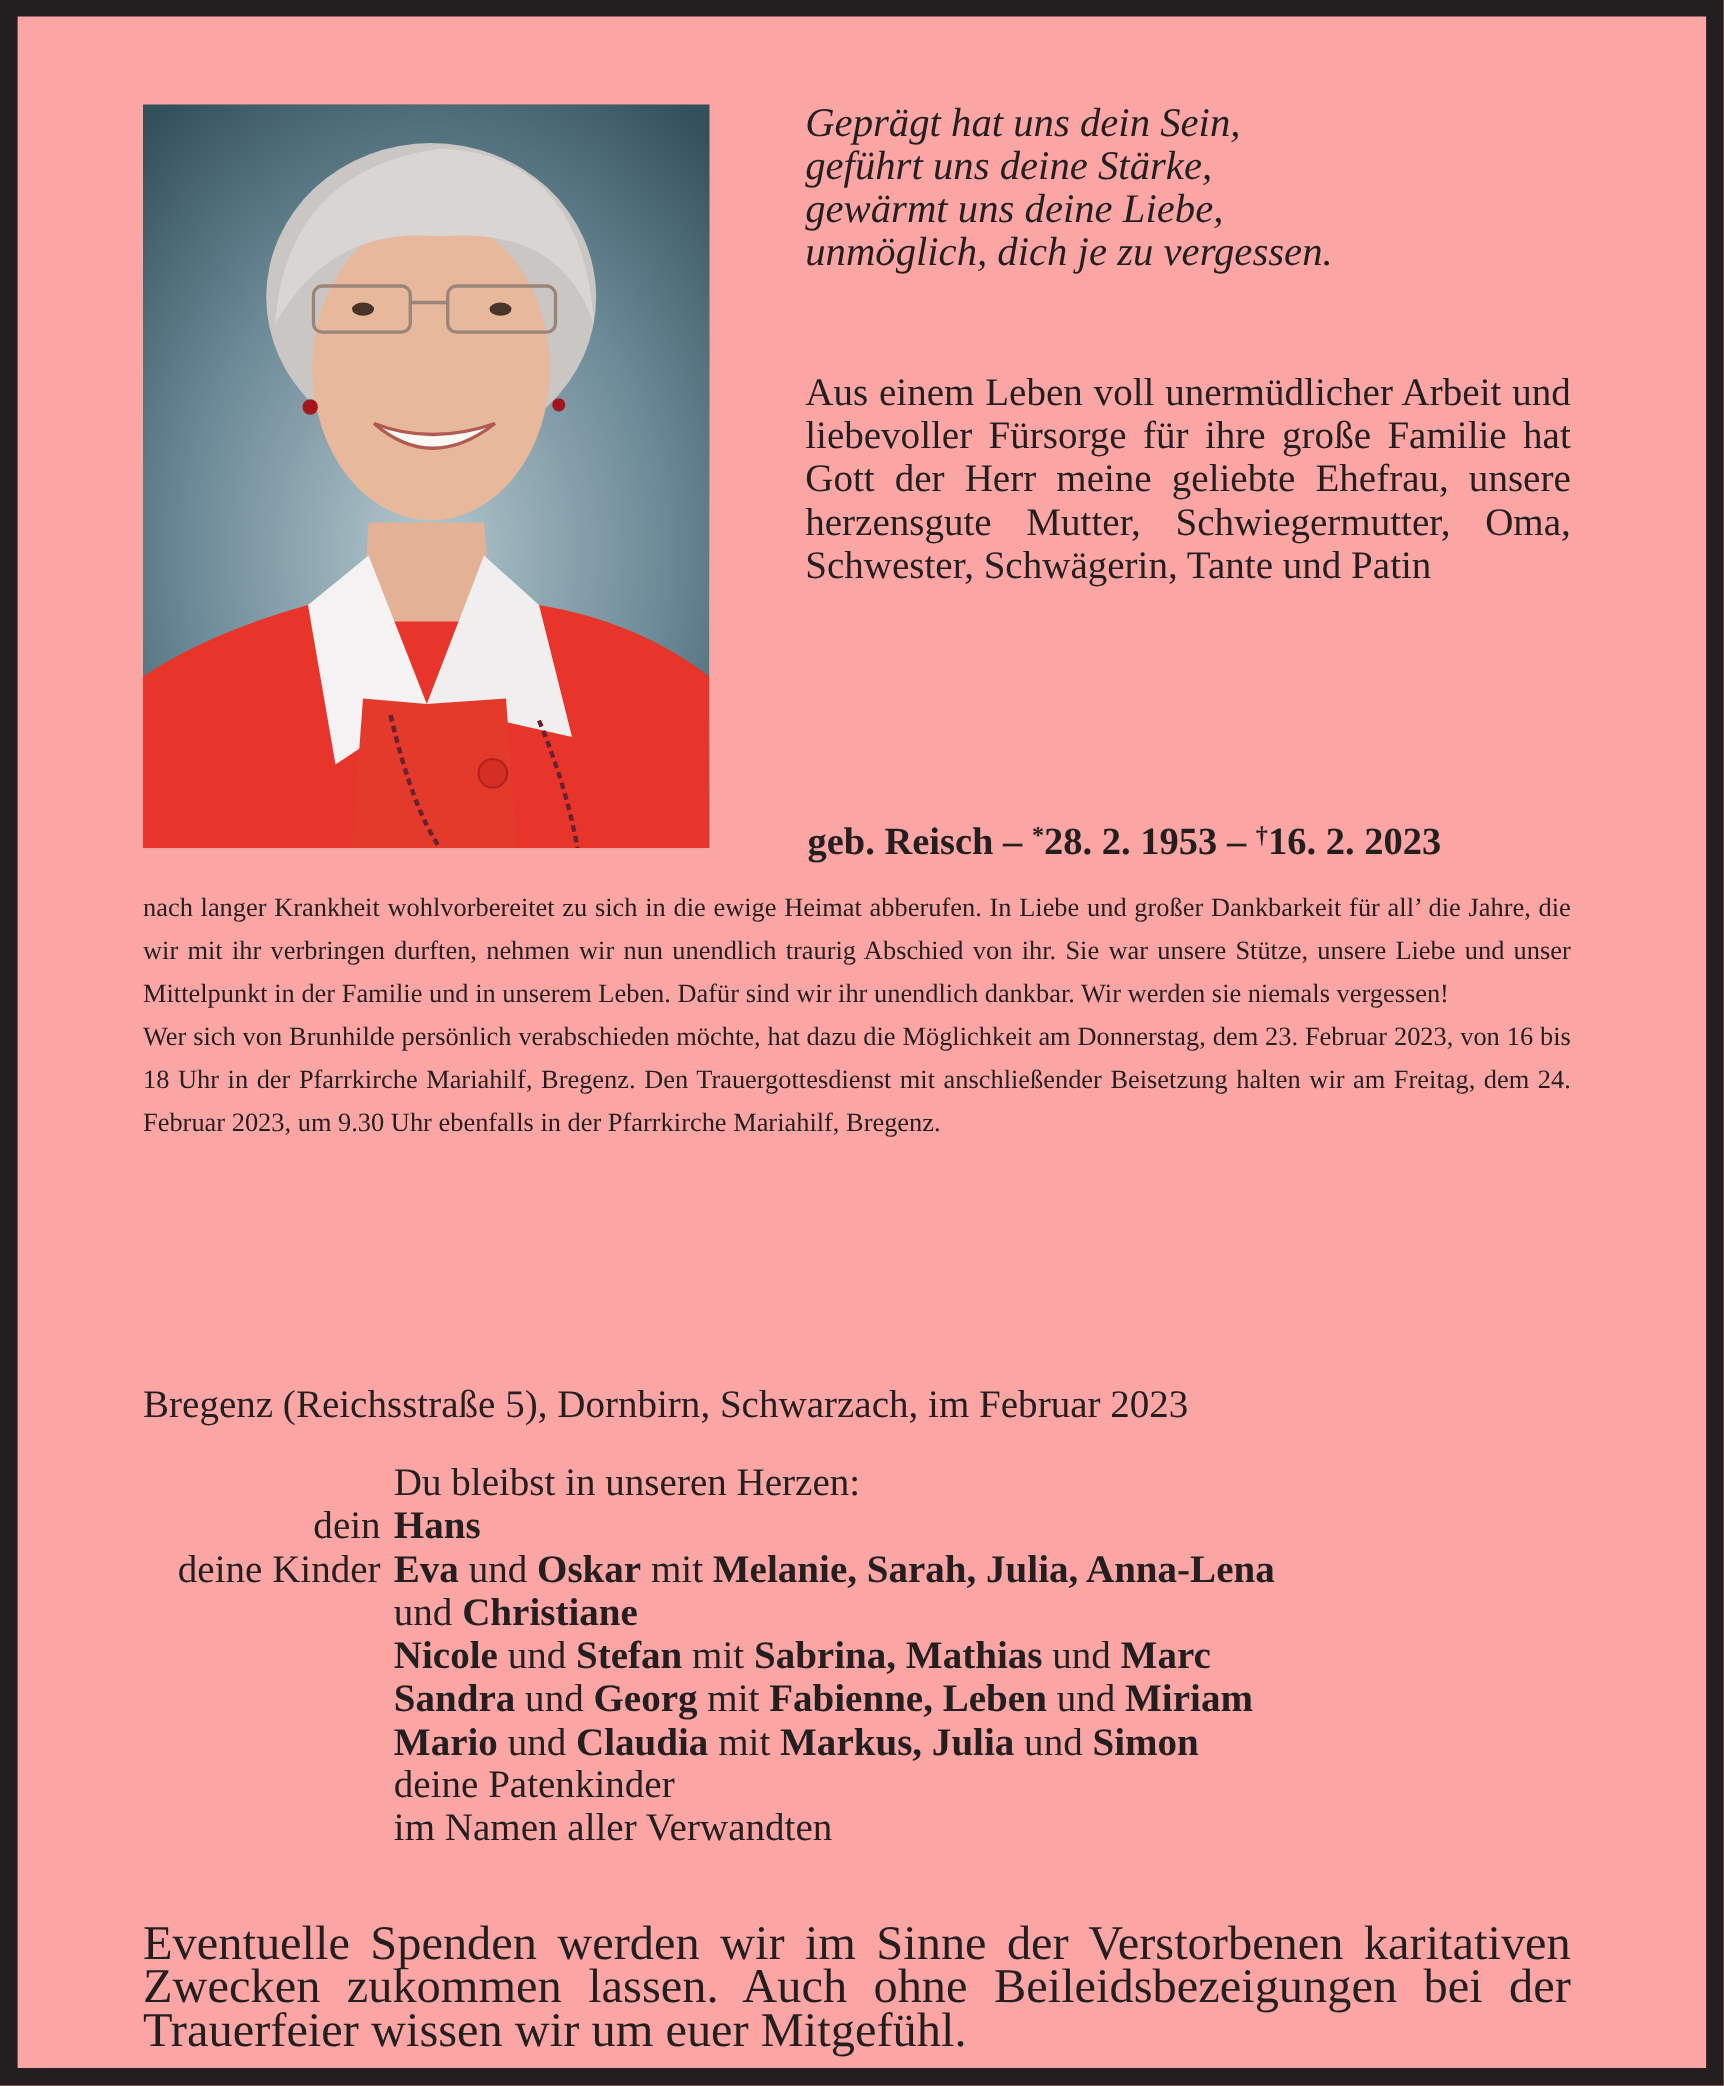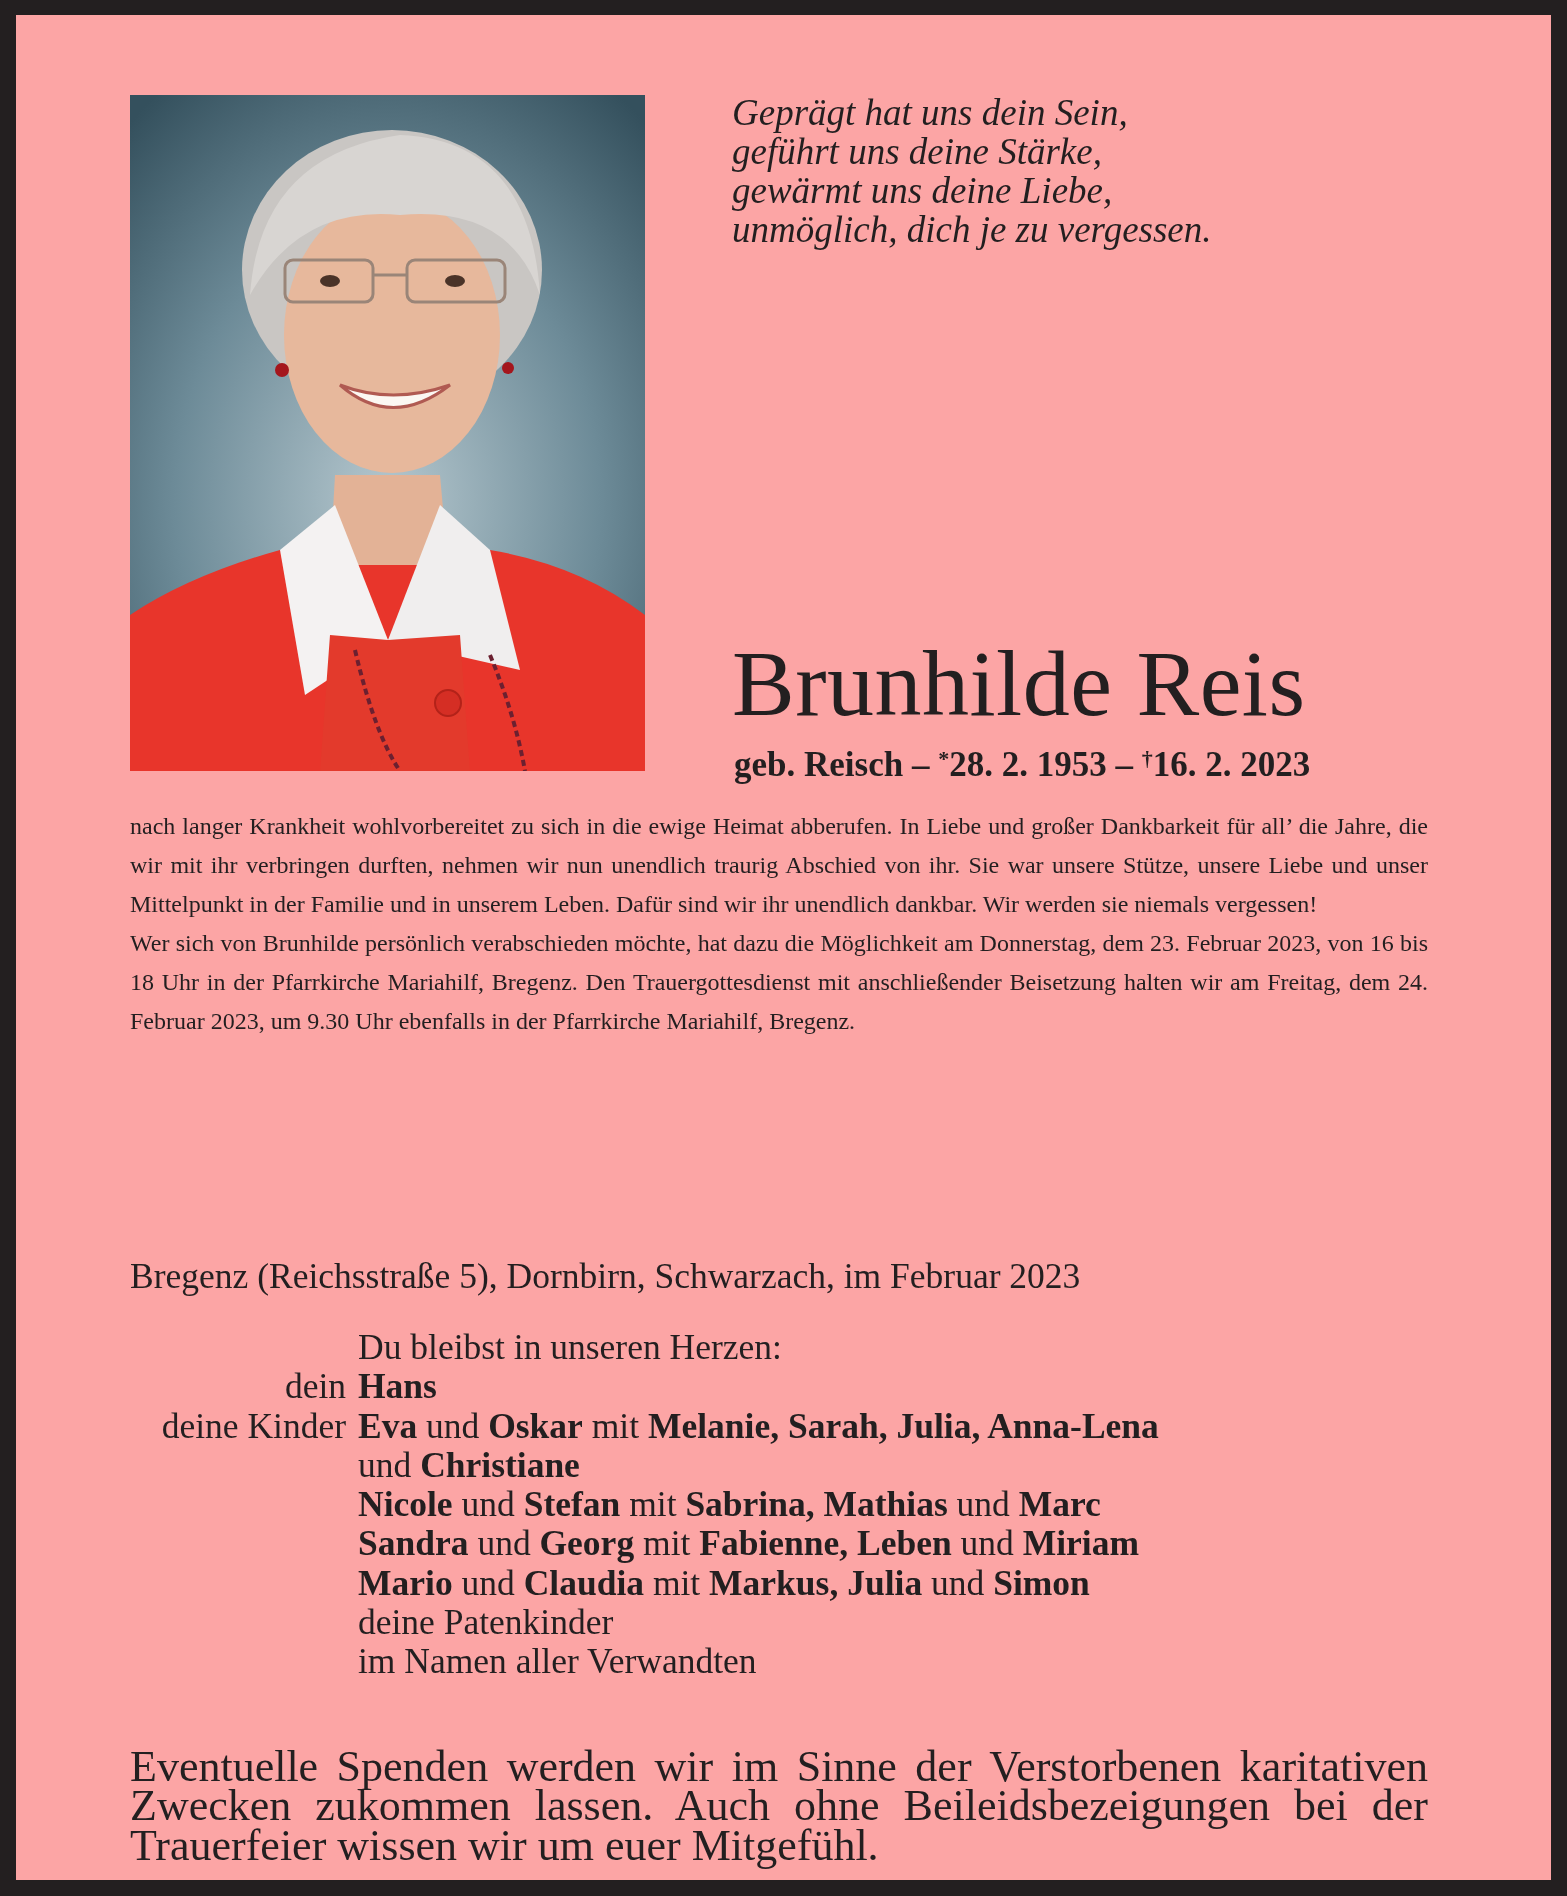--- a/index.html
+++ b/index.html
@@ -154,22 +154,22 @@
     </svg>
   </div>
 
   <div class="poem">
     <div>Geprägt hat uns dein Sein,</div>
     <div>geführt uns deine Stärke,</div>
     <div>gewärmt uns deine Liebe,</div>
     <div>unmöglich, dich je zu vergessen.</div>
   </div>
 
-
-  <div class="name">Brunhilde Reis</div>
+  <div class="intro">Aus einem Leben voll unermüdlicher Arbeit und liebevoller Fürsorge für ihre große Familie hat Gott der Herr meine geliebte Ehefrau, unsere herzensgute Mutter, Schwiegermutter, Oma, Schwes­ter, Schwägerin, Tante und Patin</div>
+
 
   <div class="dates">
     <span>geb. Reisch</span><span> – </span><sup>*</sup><span>28. 2. 1953</span><span> – </span><sup>†</sup><span>16. 2. 2023</span>
   </div>
 
   <div class="body-text">
     <p>nach langer Krankheit wohlvorbereitet zu sich in die ewige Heimat abberufen. In Liebe und großer Dankbarkeit für all’ die Jahre, die wir mit ihr verbringen durf­ten, nehmen wir nun unendlich traurig Abschied von ihr. Sie war unsere Stütze, unsere Liebe und unser Mittelpunkt in der Familie und in unserem Leben. Dafür sind wir ihr unendlich dankbar. Wir werden sie niemals vergessen!</p>
     <p class="last">Wer sich von Brunhilde persönlich verabschieden möchte, hat dazu die Möglichkeit am Donnerstag, dem 23. Februar 2023, von 16 bis 18 Uhr in der Pfarrkirche Mariahilf, Bregenz. Den Trauergottesdienst mit anschließender Beisetzung halten wir am Freitag, dem 24. Februar 2023, um 9.30 Uhr eben­falls in der Pfarrkirche Mariahilf, Bregenz.</p>
   </div>
 

